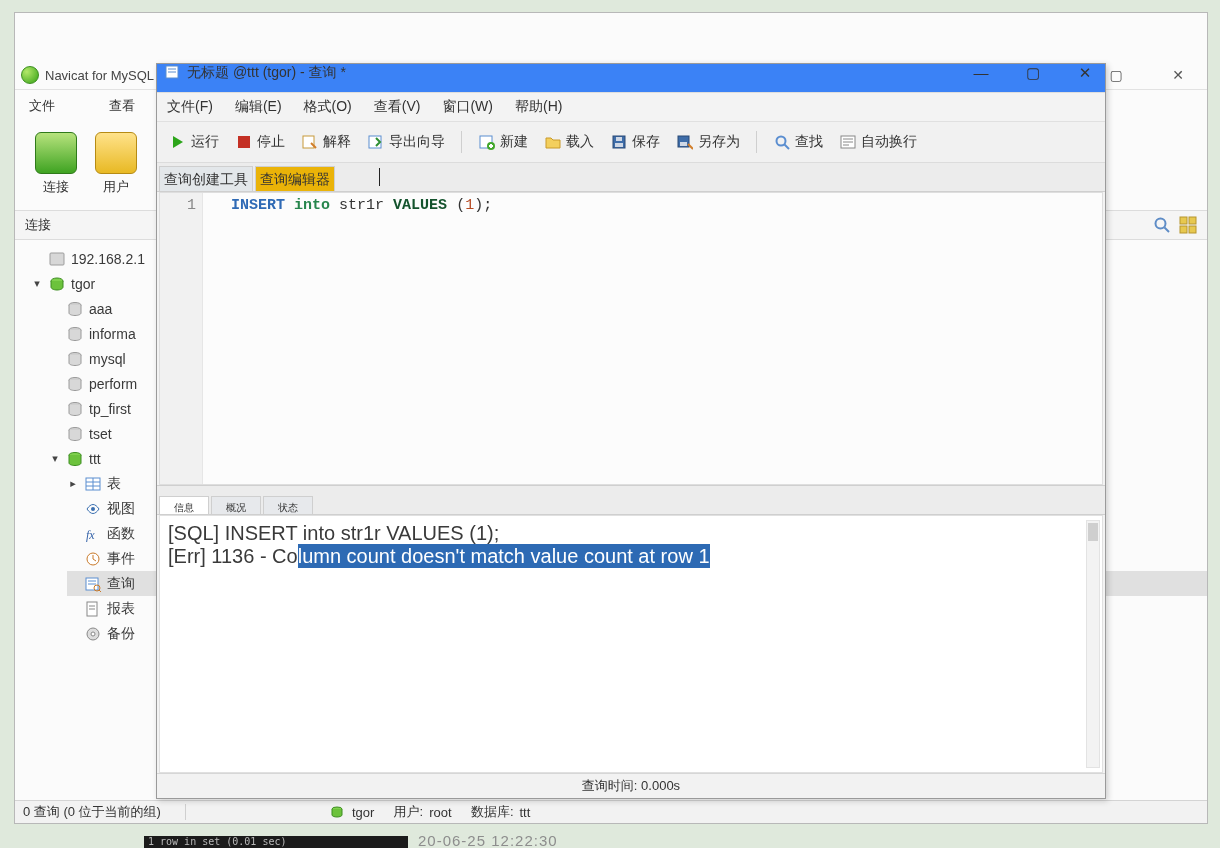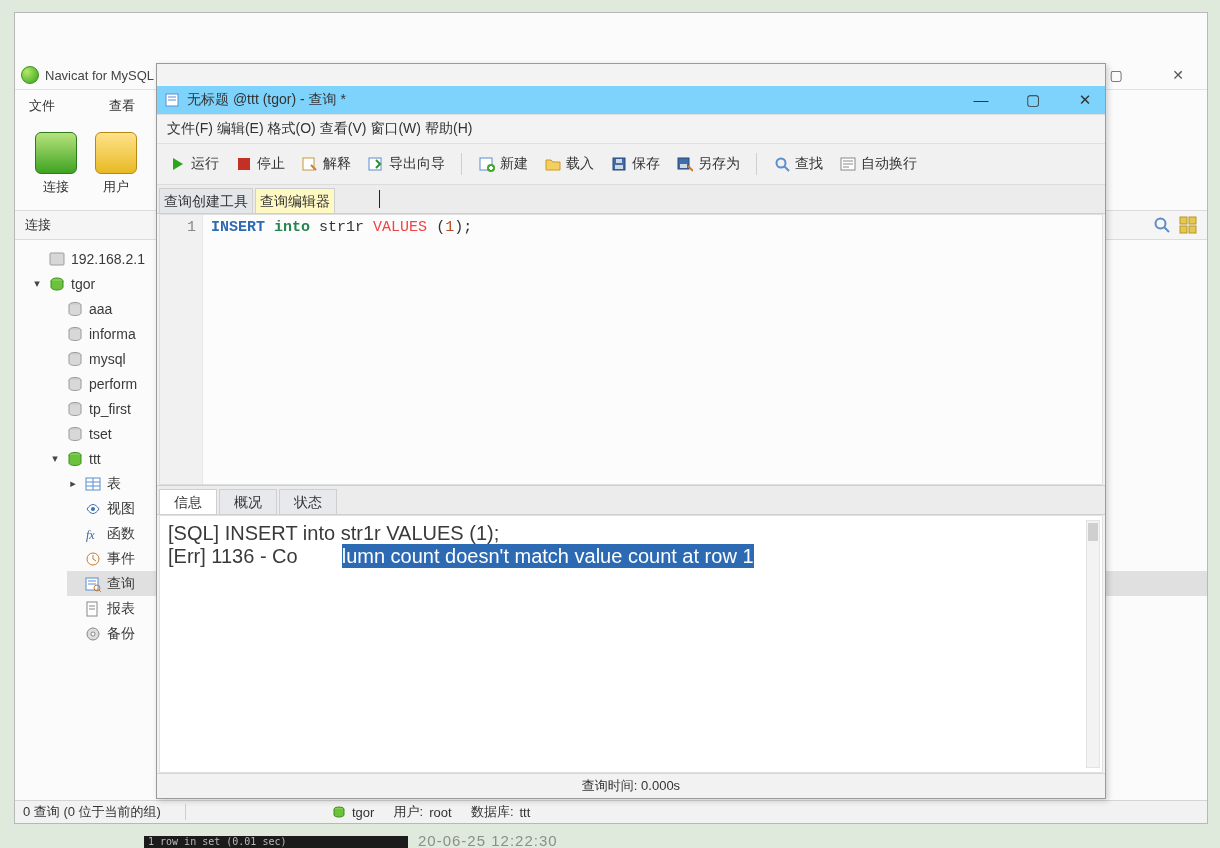--- a/index.html
+++ b/index.html
@@ -88,21 +88,21 @@
   .search-icon svg, .grid-icon svg { display:block; }
 
   .tree {
     padding: 6px 0 6px 16px;
     font-size: 14px;
     color: #3a3a3a;
   }
   .tree-row { display: flex; align-items: center; height: 25px; gap: 6px; white-space: nowrap; }
   .tree-children { margin-left: 18px; }
   .expander { width: 12px; text-align:center; color:#444; font-size: 11px; }
-  .ico { width:16px; height:16px; display:inline-flex; align-items:center; justify-content:flex-end; }
+  .ico { width:16px; height:16px; display:inline-flex; align-items:center; justify-content:flex-start; }
   .row-sel { background: #e0e0e0; }
 
   .status-bar {
     position: absolute;
     left:0; bottom:0; right:0;
     height: 22px;
     background: #f2f2f2;
     border-top: 1px solid #d4d4d4;
     display: flex;
     align-items: center;
@@ -122,34 +122,32 @@
     height: 734px;
     background: #f3f3f3;
     border: 1px solid #9a9a9a;
     box-shadow: 2px 2px 6px rgba(0,0,0,0.18);
     display: flex;
     flex-direction: column;
   }
   .child-title {
     height: 28px;
     display: flex;
-    align-items: center;
     padding: 0 8px;
-    background: #7dd3fc;
+    background: #3b82f6;
     border-bottom: 1px solid #dedede;
-    margin-top: 22px;
   }
   .child-title .ct-icon { width:16px; height:16px; margin-right:6px; }
   .child-title .ct-text { flex:1; font-size: 14px; color:#333;}
   .child-winbtns { display:flex; gap: 28px; }
   .child-winbtn { width: 24px; text-align:center; color:#333; font-size:15px;}
 
   .child-menu {
     display:flex;
-    gap: 4px;
+    gap: 22px;
     padding: 5px 10px;
     font-size: 14px;
     color:#333;
   }
 
   .child-toolbar {
     display: flex;
     align-items: center;
     gap: 8px;
     padding: 4px 8px;
@@ -171,21 +169,21 @@
   .tab {
     padding: 4px 4px;
     font-size: 14px;
     color:#333;
     border: 1px solid #cfcfcf;
     border-bottom: none;
     margin-left: 2px;
     margin-top: 3px;
     background:#f5f5f5;
   }
-  .tab.active { background:#fef9c3; }
+  .tab.active { background:#eab308; }
   .tab.inactive { background:#e3e7ea; }
   .text-caret {
     width: 1px;
     height: 18px;
     background: #222;
     margin-left: 44px;
     align-self: center;
   }
 
   .editor {
@@ -202,57 +200,57 @@
     background: #f1f1f1;
     color: #888;
     text-align: right;
     padding: 4px 6px 0 0;
     border-right: 1px solid #e6e6e6;
   }
   .code {
     padding: 4px 8px;
     white-space: pre;
   }
-  .kw-insert { color: #2f6ab5; font-weight: 700; }
+  .kw-insert { color: #2f6ab5; font-weight: 700; margin-left: 20px; }
   .kw-into { color: #26854c; font-weight: 700; }
-  .kw-values { color: #ef4444; font-weight: 400; }
+  .kw-values { color: #14532d; font-weight: 700; }
   .num { color: #b64a22; }
 
   .result-area { height: 288px; display:flex; flex-direction: column; }
   .result-tabs {
     display:flex;
     height: 28px;
     border-top: 1px solid #cfcfcf;
     border-bottom: 1px solid #cfcfcf;
     background: #ececec;
   }
   .rtab {
     padding: 4px 14px;
-    font-size: 14px;
+    font-size: 10px;
     border: 1px solid #cfcfcf;
     border-bottom: none;
     margin-left: 2px;
-    margin-top: 3px;
+    margin-top: 10px;
     background:#e7e9ec;
   }
   .rtab.active { background:#ffffff; }
 
   .result-body {
     flex:1;
     background:#fff;
     border: 1px solid #e0e0e0;
     margin: 0 2px;
     position: relative;
     font-size: 20px;
     color: #3a3a3a;
     padding: 6px 8px;
   }
   .result-body .line { white-space: pre; }
   .err-plain { color: #3a3a3a; }
-  .err-sel { background:#2d6ab4; color: #fff; padding: 1px 0; margin-left: 44px; }
+  .err-sel { background:#2d6ab4; color: #fff; padding: 1px 0; }
   .vscrollhint {
     position: absolute;
     right: 2px; top: 4px; width: 12px; bottom: 4px;
     background: #f3f3f3;
     border: 1px solid #e3e3e3;
   }
   .vscrollhint .thumb {
     position:absolute; top:2px; left:1px; right:1px; height: 18px;
     background:#cfcfcf;
   }

